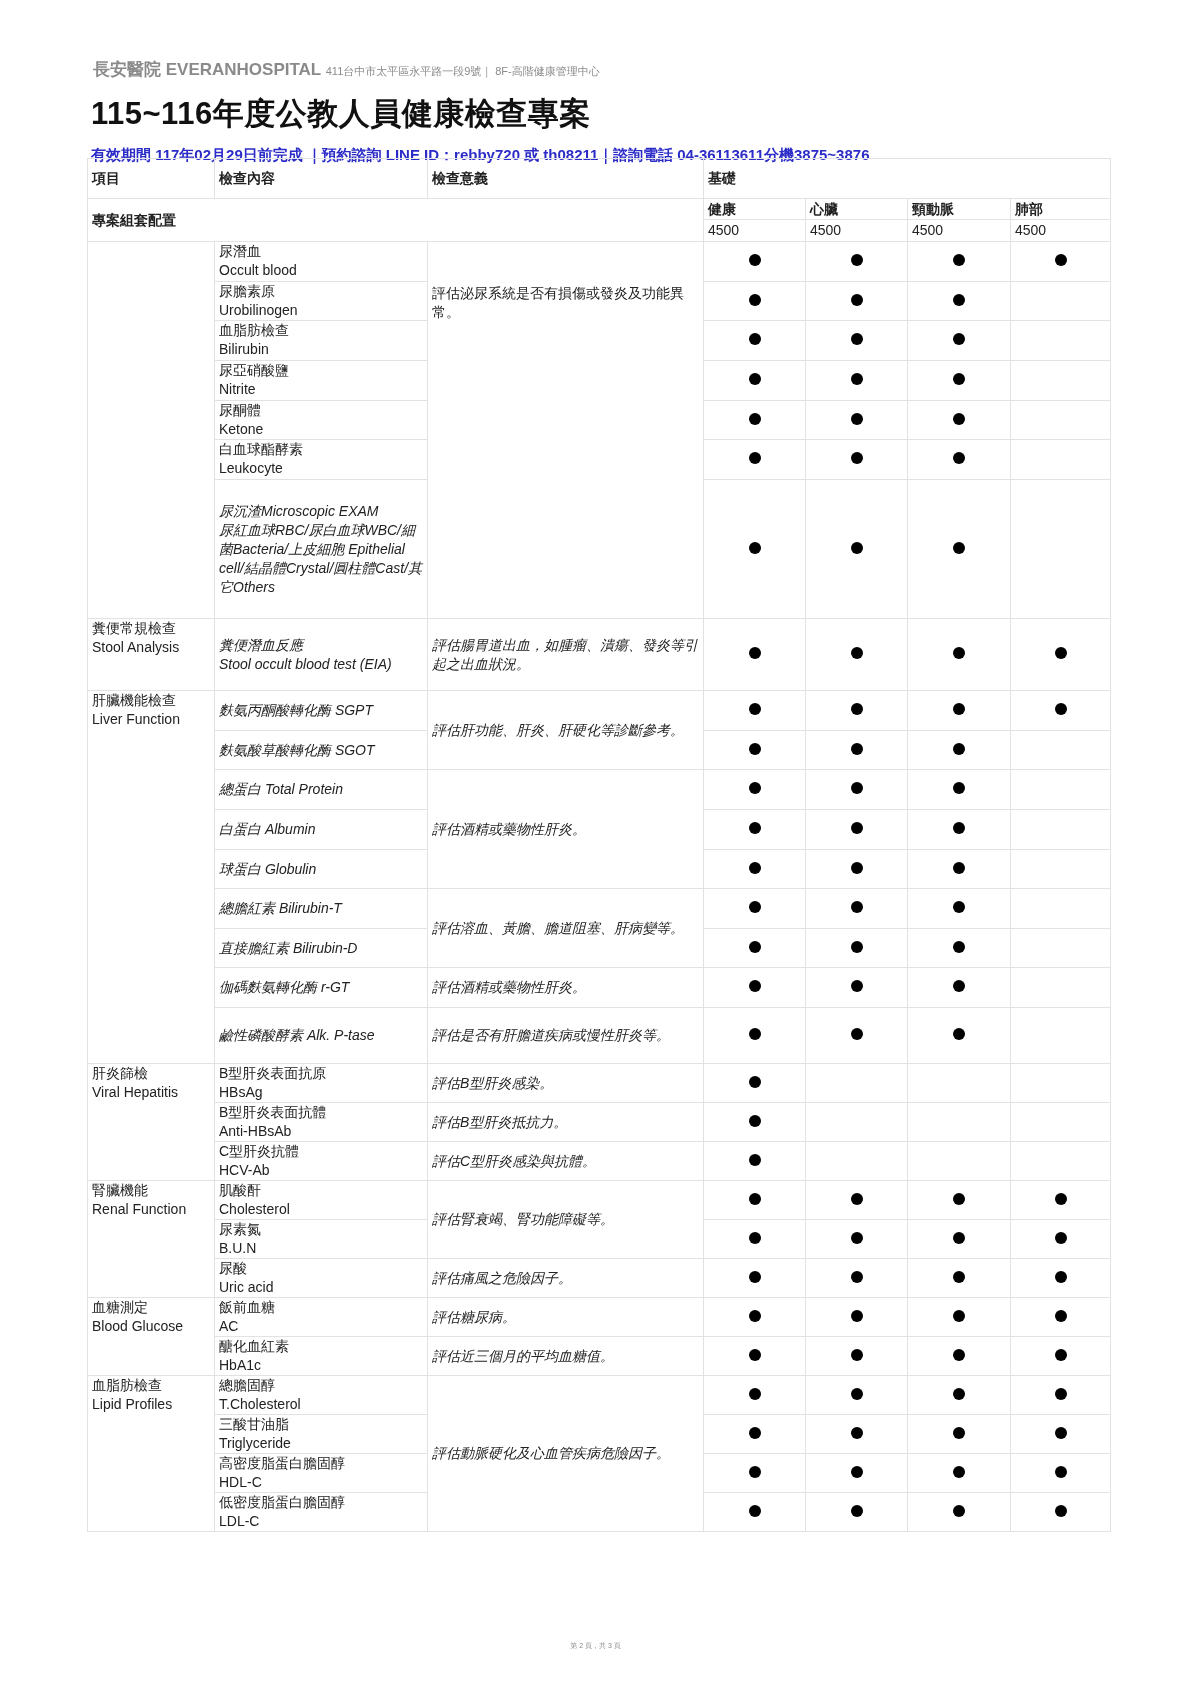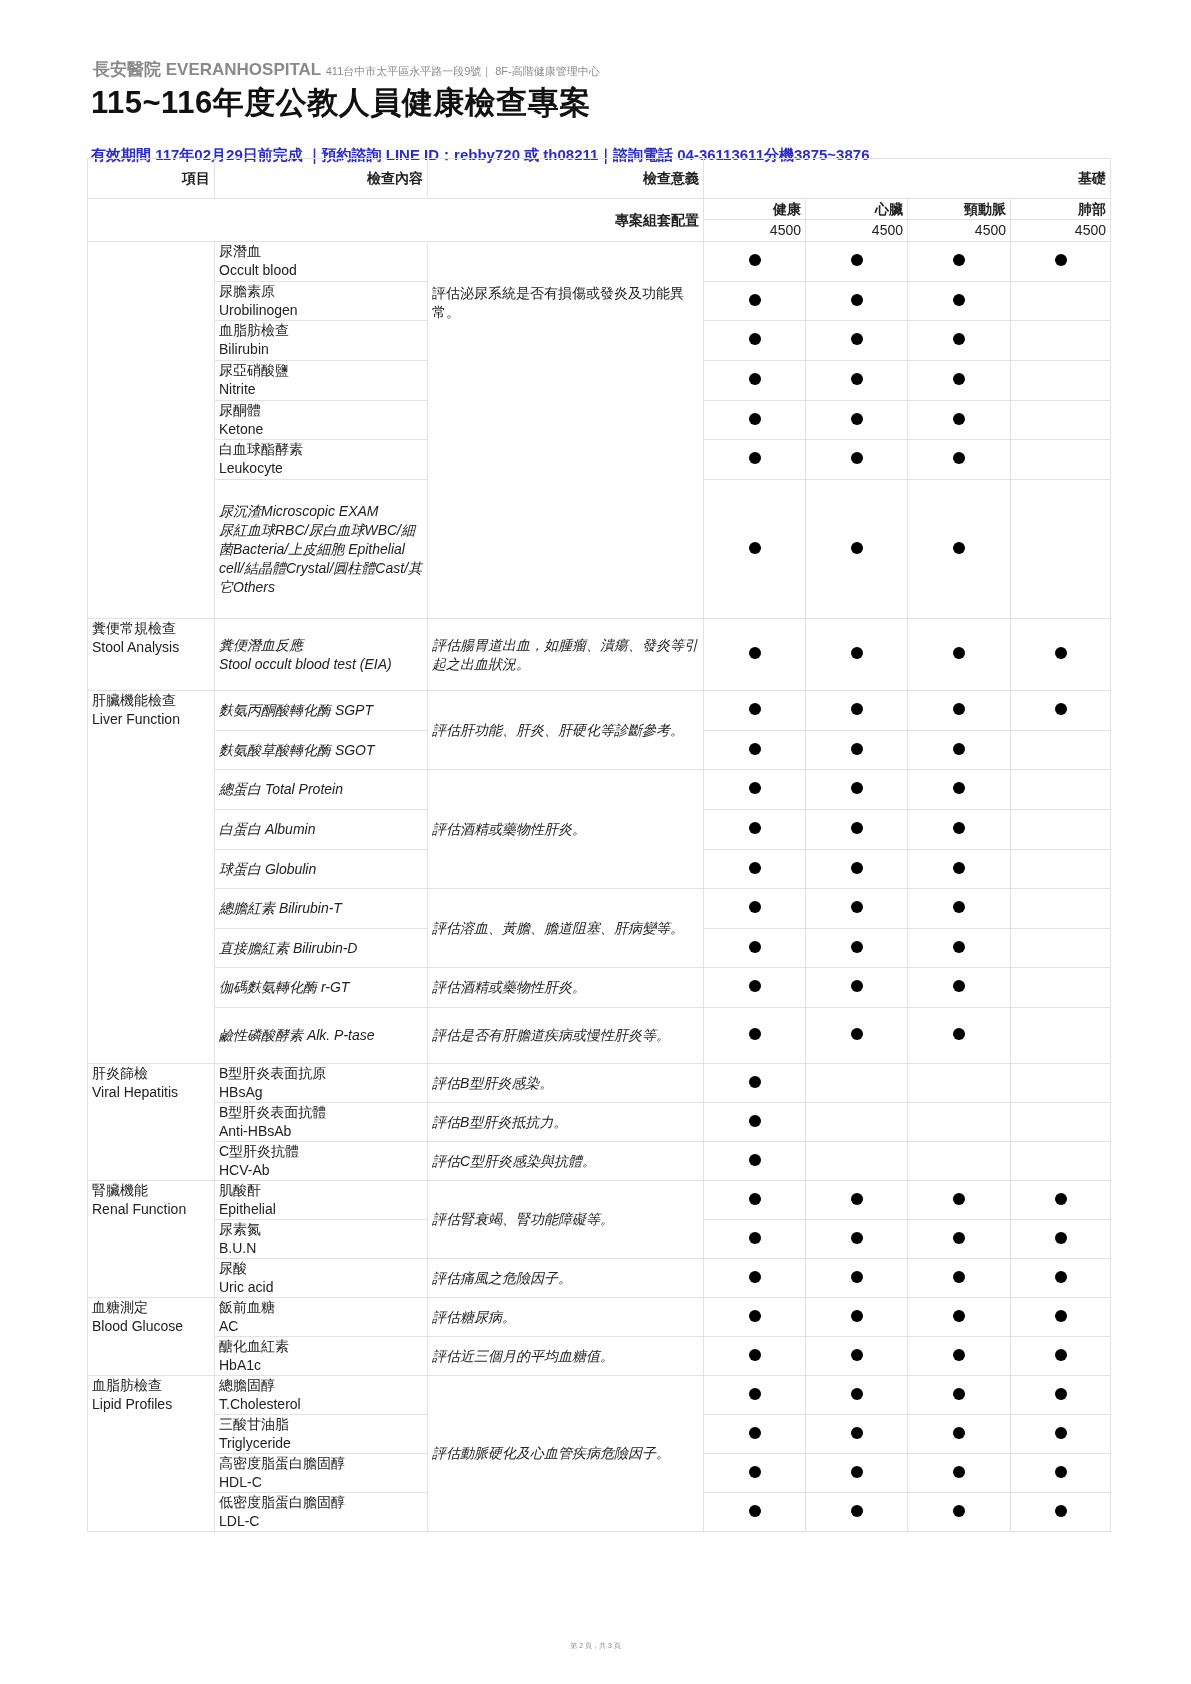--- a/index.html
+++ b/index.html
@@ -1,24 +1,24 @@
 <!DOCTYPE html>
 <html><head>
 <meta charset="utf-8">
 <style>
   html, body { margin: 0; padding: 0; background: #ffffff; }
   body { width: 1191px; height: 1684px; position: relative; font-family: "Liberation Sans", "DejaVu Sans", sans-serif; color: #222; }
   .hosp { position: absolute; left: 93px; top: 58px; font-size: 16px; color: #8a8a8a; white-space: nowrap; }
   .hosp .name { font-size: 17px; font-weight: bold; color: #8a8a8a; margin-top: 20px; }
   .hosp .addr { font-size: 11px; margin-left: 0; color: #8a8a8a; }
-  .title { position: absolute; left: 91px; top: 82px; font-size: 31px; font-weight: bold; color: #111; letter-spacing: 0.5px; white-space: nowrap; }
+  .title { position: absolute; left: 91px; top: 93px; font-size: 31px; font-weight: bold; color: #111; letter-spacing: 0.5px; white-space: nowrap; }
   .sub { position: absolute; left: 91px; top: 146px; font-size: 15px; color: #2b2bc8; font-weight: bold; white-space: nowrap; }
   table { position: absolute; left: 87px; top: 158px; width: 1023px; border-collapse: collapse; table-layout: fixed; }
   td, th { border: 1px solid #e2e2e2; font-size: 14px; color: #222; padding: 0 4px; vertical-align: top; line-height: 19px; }
-  th { font-weight: bold; text-align: right; vertical-align: middle; font-size: 14px; }
+  th { font-weight: bold; text-align: left; vertical-align: middle; font-size: 14px; }
   td.mid { vertical-align: middle; font-style: italic; }
   td.dot { text-align: center; vertical-align: middle; padding: 0; }
   .dotmark { display: inline-block; width: 12px; height: 12px; border-radius: 50%; background: #000; }
   .footer { position: absolute; left: 0; width: 1191px; top: 1641px; text-align: center; font-size: 7px; color: #888; }
 </style>
 </head>
 <body>
 
 <div class="hosp">
   <span class="name">長安醫院 EVERANHOSPITAL</span>
@@ -208,21 +208,21 @@
       <tr style="height:39px">
         <td><span>C型肝炎抗體</span><br><span>HCV-Ab</span></td>
         <td rowspan="1" class="mid"><span>評估C型肝炎感染與抗體。</span></td>
         <td class="dot"><span class="dotmark"></span></td>
         <td class="dot"></td>
         <td class="dot"></td>
         <td class="dot"></td>
       </tr>
       <tr style="height:39px">
         <td rowspan="3"><span>腎臟機能</span><br><span>Renal Function</span></td>
-        <td><span>肌酸酐</span><br><span>Epithelial</span></td>
+        <td><span>肌酸酐</span><br><span>Cholesterol</span></td>
         <td rowspan="2" class="mid"><span>評估腎衰竭、腎功能障礙等。</span></td>
         <td class="dot"><span class="dotmark"></span></td>
         <td class="dot"><span class="dotmark"></span></td>
         <td class="dot"><span class="dotmark"></span></td>
         <td class="dot"><span class="dotmark"></span></td>
       </tr>
       <tr style="height:39px">
         <td><span>尿素氮</span><br><span>B.U.N</span></td>
         <td class="dot"><span class="dotmark"></span></td>
         <td class="dot"><span class="dotmark"></span></td>

